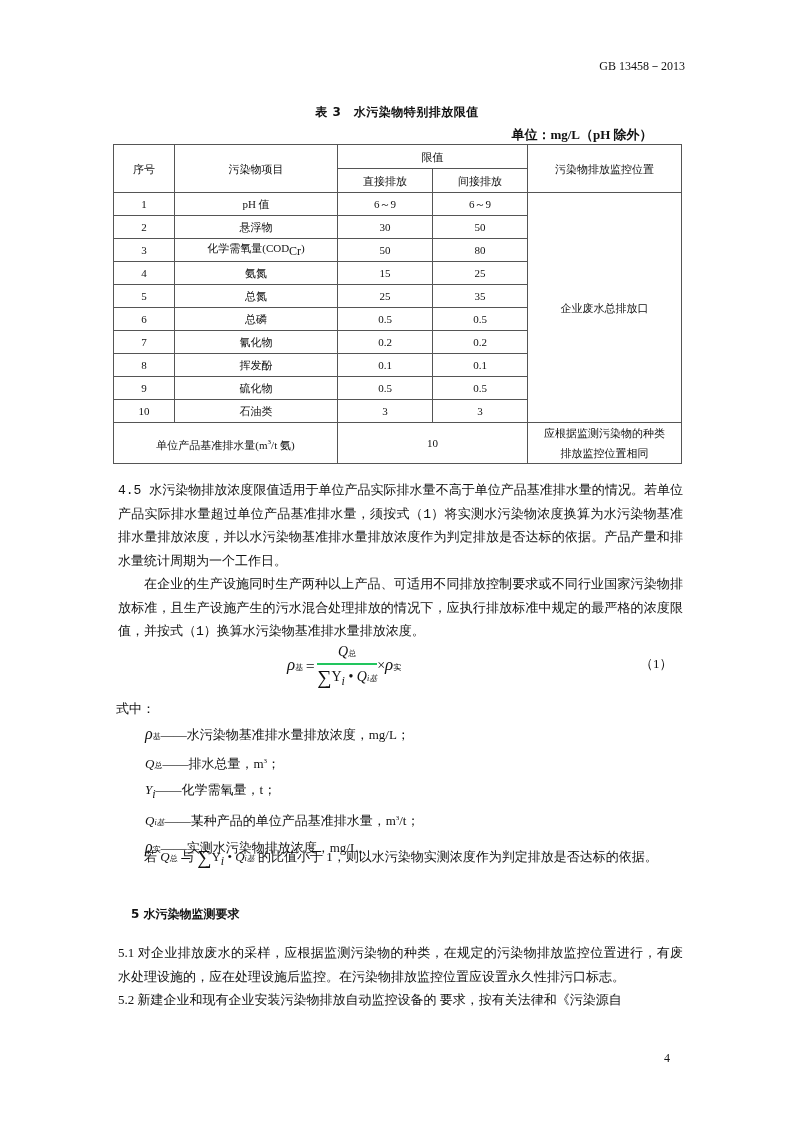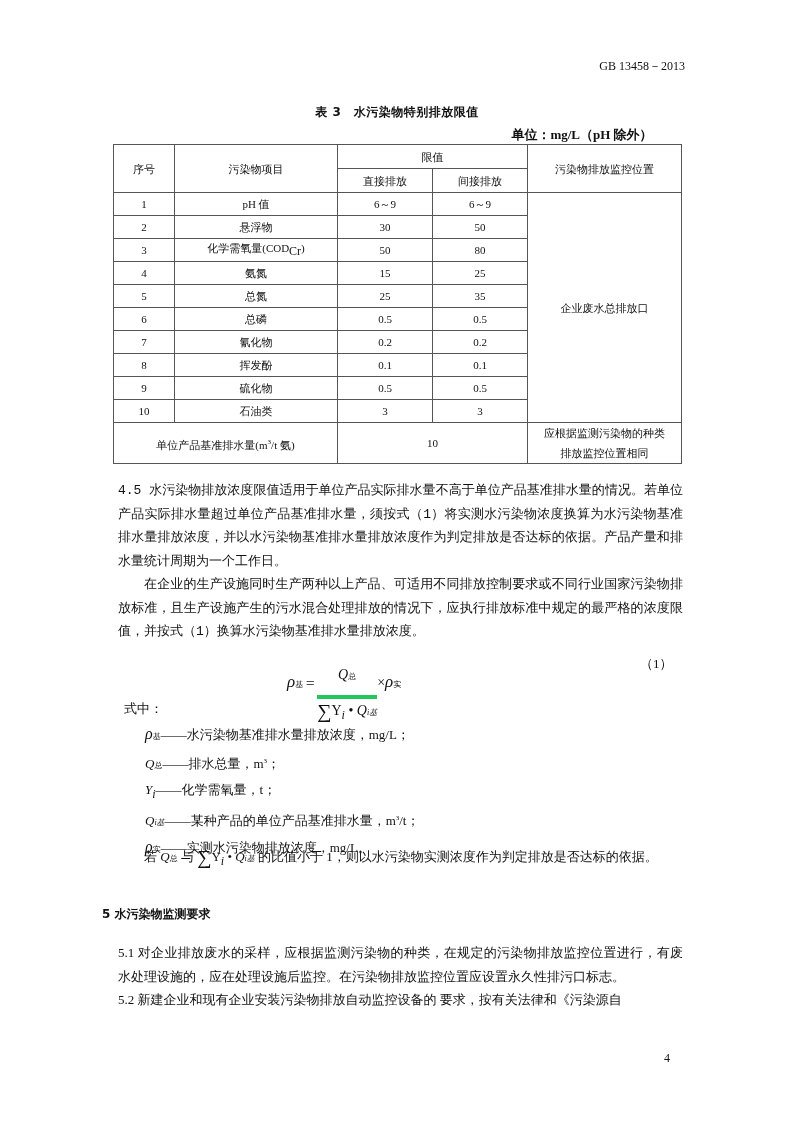--- a/index.html
+++ b/index.html
@@ -29,24 +29,24 @@
   sup { font-size: 7px; }
   .para { left: 118px; width: 565px; font-size: 13px; line-height: 23.5px; text-align: justify; }
   .para p { margin: 0; }
   .indent { text-indent: 26px; }
   .formula { left: 287px; top: 644px; width: 400px; height: 50px; font-size: 14px; }
   .eqno { left: 640px; top: 655px; font-size: 13px; }
   .it { font-style: italic; }
   .sm { font-size: 8px; }
   .defs { left: 145px; top: 722px; font-size: 13px; line-height: 24px; }
   .defs .row { white-space: nowrap; }
-  .sec { left: 102px; top: 906px; font-family: "DejaVu Sans", "Liberation Sans", sans-serif; font-weight: bold; font-size: 12px; }
+  .sec { left: 131px; top: 906px; font-family: "DejaVu Sans", "Liberation Sans", sans-serif; font-weight: bold; font-size: 12px; }
   .pageno { left: 664px; top: 1051px; font-size: 12px; }
   .frac { display: inline-block; vertical-align: middle; text-align: center; }
-  .frac .num { display: block; border-bottom: 4px solid #22c55e; padding: 0 2px 12px 2px; margin-top: 23px; }
+  .frac .num { display: block; border-bottom: 2px solid #22c55e; padding: 0 2px 3px 2px; }
   .frac .den { display: block; padding-top: 1px; }
   .sigma { font-size: 20px; vertical-align: -3px; }
 </style>
 </head>
 <body>
 
 <div class="abs std-id">GB 13458－2013</div>
 
 <div class="abs tbl-title">表 3　水污染物特别排放限值</div>
 <div class="abs unit">单位：mg/L（pH 除外）</div>
@@ -145,21 +145,21 @@
 <div class="abs para" style="top:479px;font-family:Liberation Mono, monospace;">
   <p>4.5 水污染物排放浓度限值适用于单位产品实际排水量不高于单位产品基准排水量的情况。若单位产品实际排水量超过单位产品基准排水量，须按式（1）将实测水污染物浓度换算为水污染物基准排水量排放浓度，并以水污染物基准排水量排放浓度作为判定排放是否达标的依据。产品产量和排水量统计周期为一个工作日。</p>
   <p class="indent">在企业的生产设施同时生产两种以上产品、可适用不同排放控制要求或不同行业国家污染物排放标准，且生产设施产生的污水混合处理排放的情况下，应执行排放标准中规定的最严格的浓度限值，并按式（1）换算水污染物基准排水量排放浓度。</p>
 </div>
 
 <div class="abs formula">
   <span class="it" style="font-size:17px">ρ</span><span class="sm">基</span><span>＝</span><span class="frac"><span class="num"><span class="it">Q</span><span class="sm">总</span></span><span class="den"><span class="sigma">∑</span><span>Y</span><sub class="it">i</sub><span> • </span><span class="it">Q</span><span class="sm it">i基</span></span></span><span>×</span><span class="it" style="font-size:17px">ρ</span><span class="sm">实</span>
 </div>
 <div class="abs eqno">（1）</div>
 
-<div class="abs" style="left:124px; top:700px; font-size:13px;">式中：</div>
+<div class="abs" style="left:116px; top:700px; font-size:13px;">式中：</div>
 
 <div class="abs defs">
   <div class="row"><span class="it" style="font-size:16px">ρ</span><span class="sm">基</span><span>——水污染物基准排水量排放浓度，mg/L；</span></div>
   <div class="row"><span class="it">Q</span><span class="sm">总</span><span>——排水总量，m</span><sup>3</sup><span>；</span></div>
   <div class="row"><span class="it">Y</span><sub class="it">i</sub><span>——化学需氧量，t；</span></div>
   <div class="row"><span class="it">Q</span><span class="sm it">i基</span><span>——某种产品的单位产品基准排水量，m</span><sup>3</sup><span>/t；</span></div>
   <div class="row"><span class="it" style="font-size:16px">ρ</span><span class="sm">实</span><span>——实测水污染物排放浓度，mg/L。</span></div>
 </div>
 
 <div class="abs para" style="top:845px; text-indent:26px;"><span>若</span> <span class="it">Q</span><span class="sm">总</span> <span>与</span> <span class="sigma">∑</span><span>Y</span><sub class="it">i</sub><span> • </span><span class="it">Q</span><span class="sm it">i基</span> <span>的比值小于 1，则以水污染物实测浓度作为判定排放是否达标的依据。</span></div>

